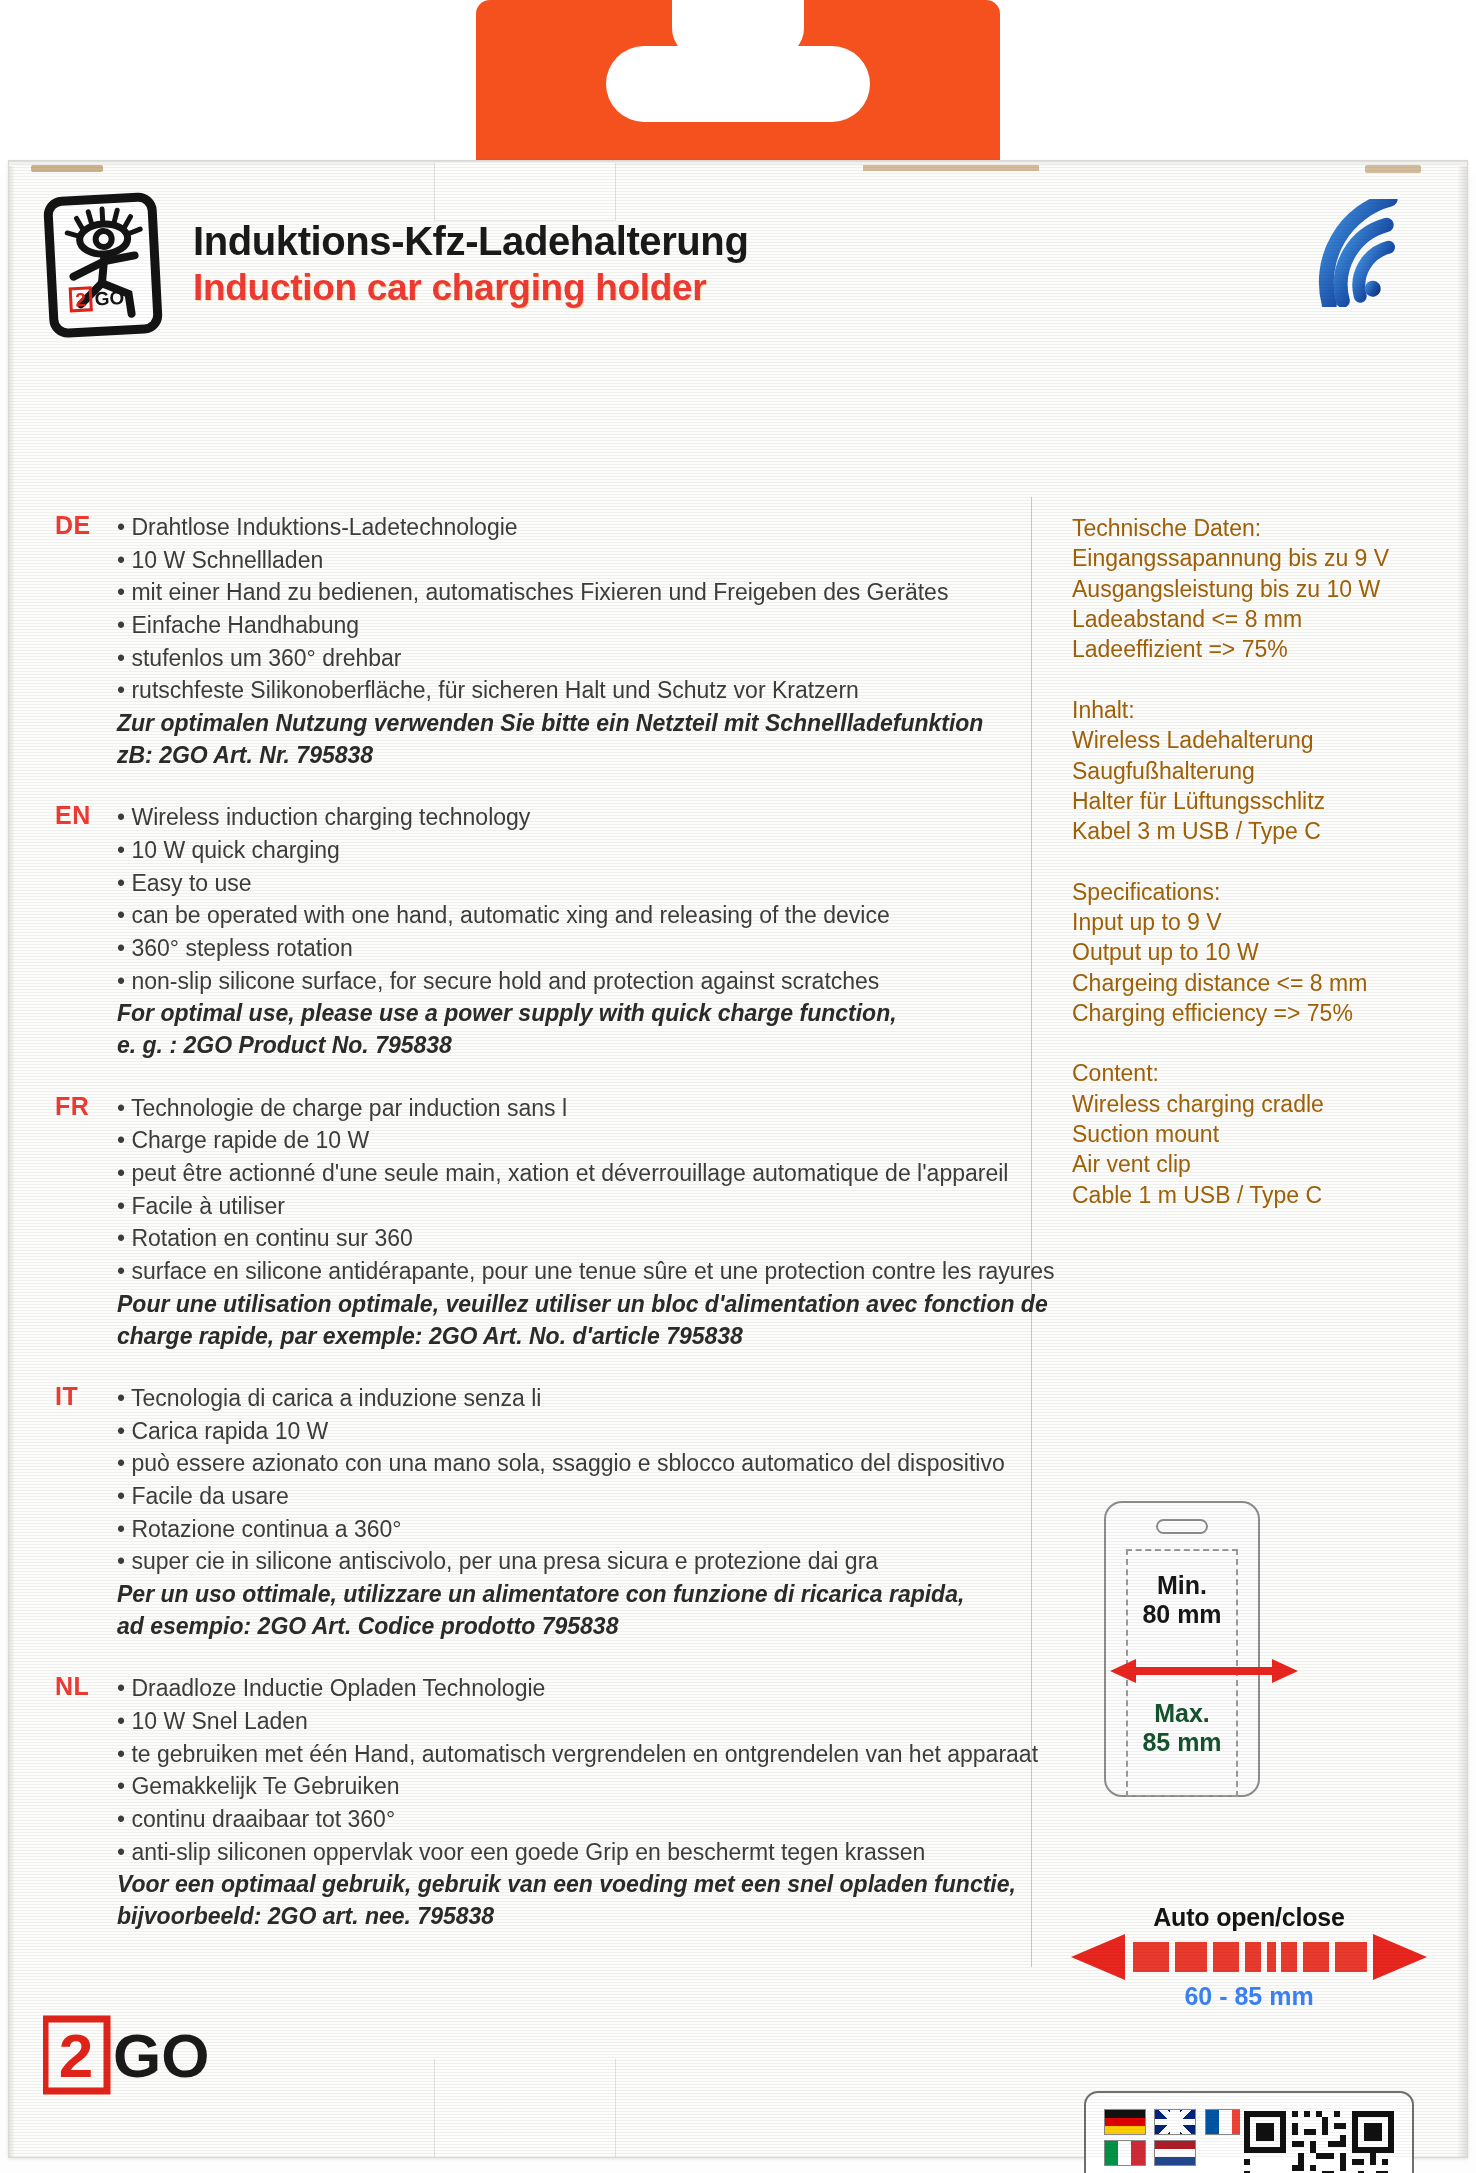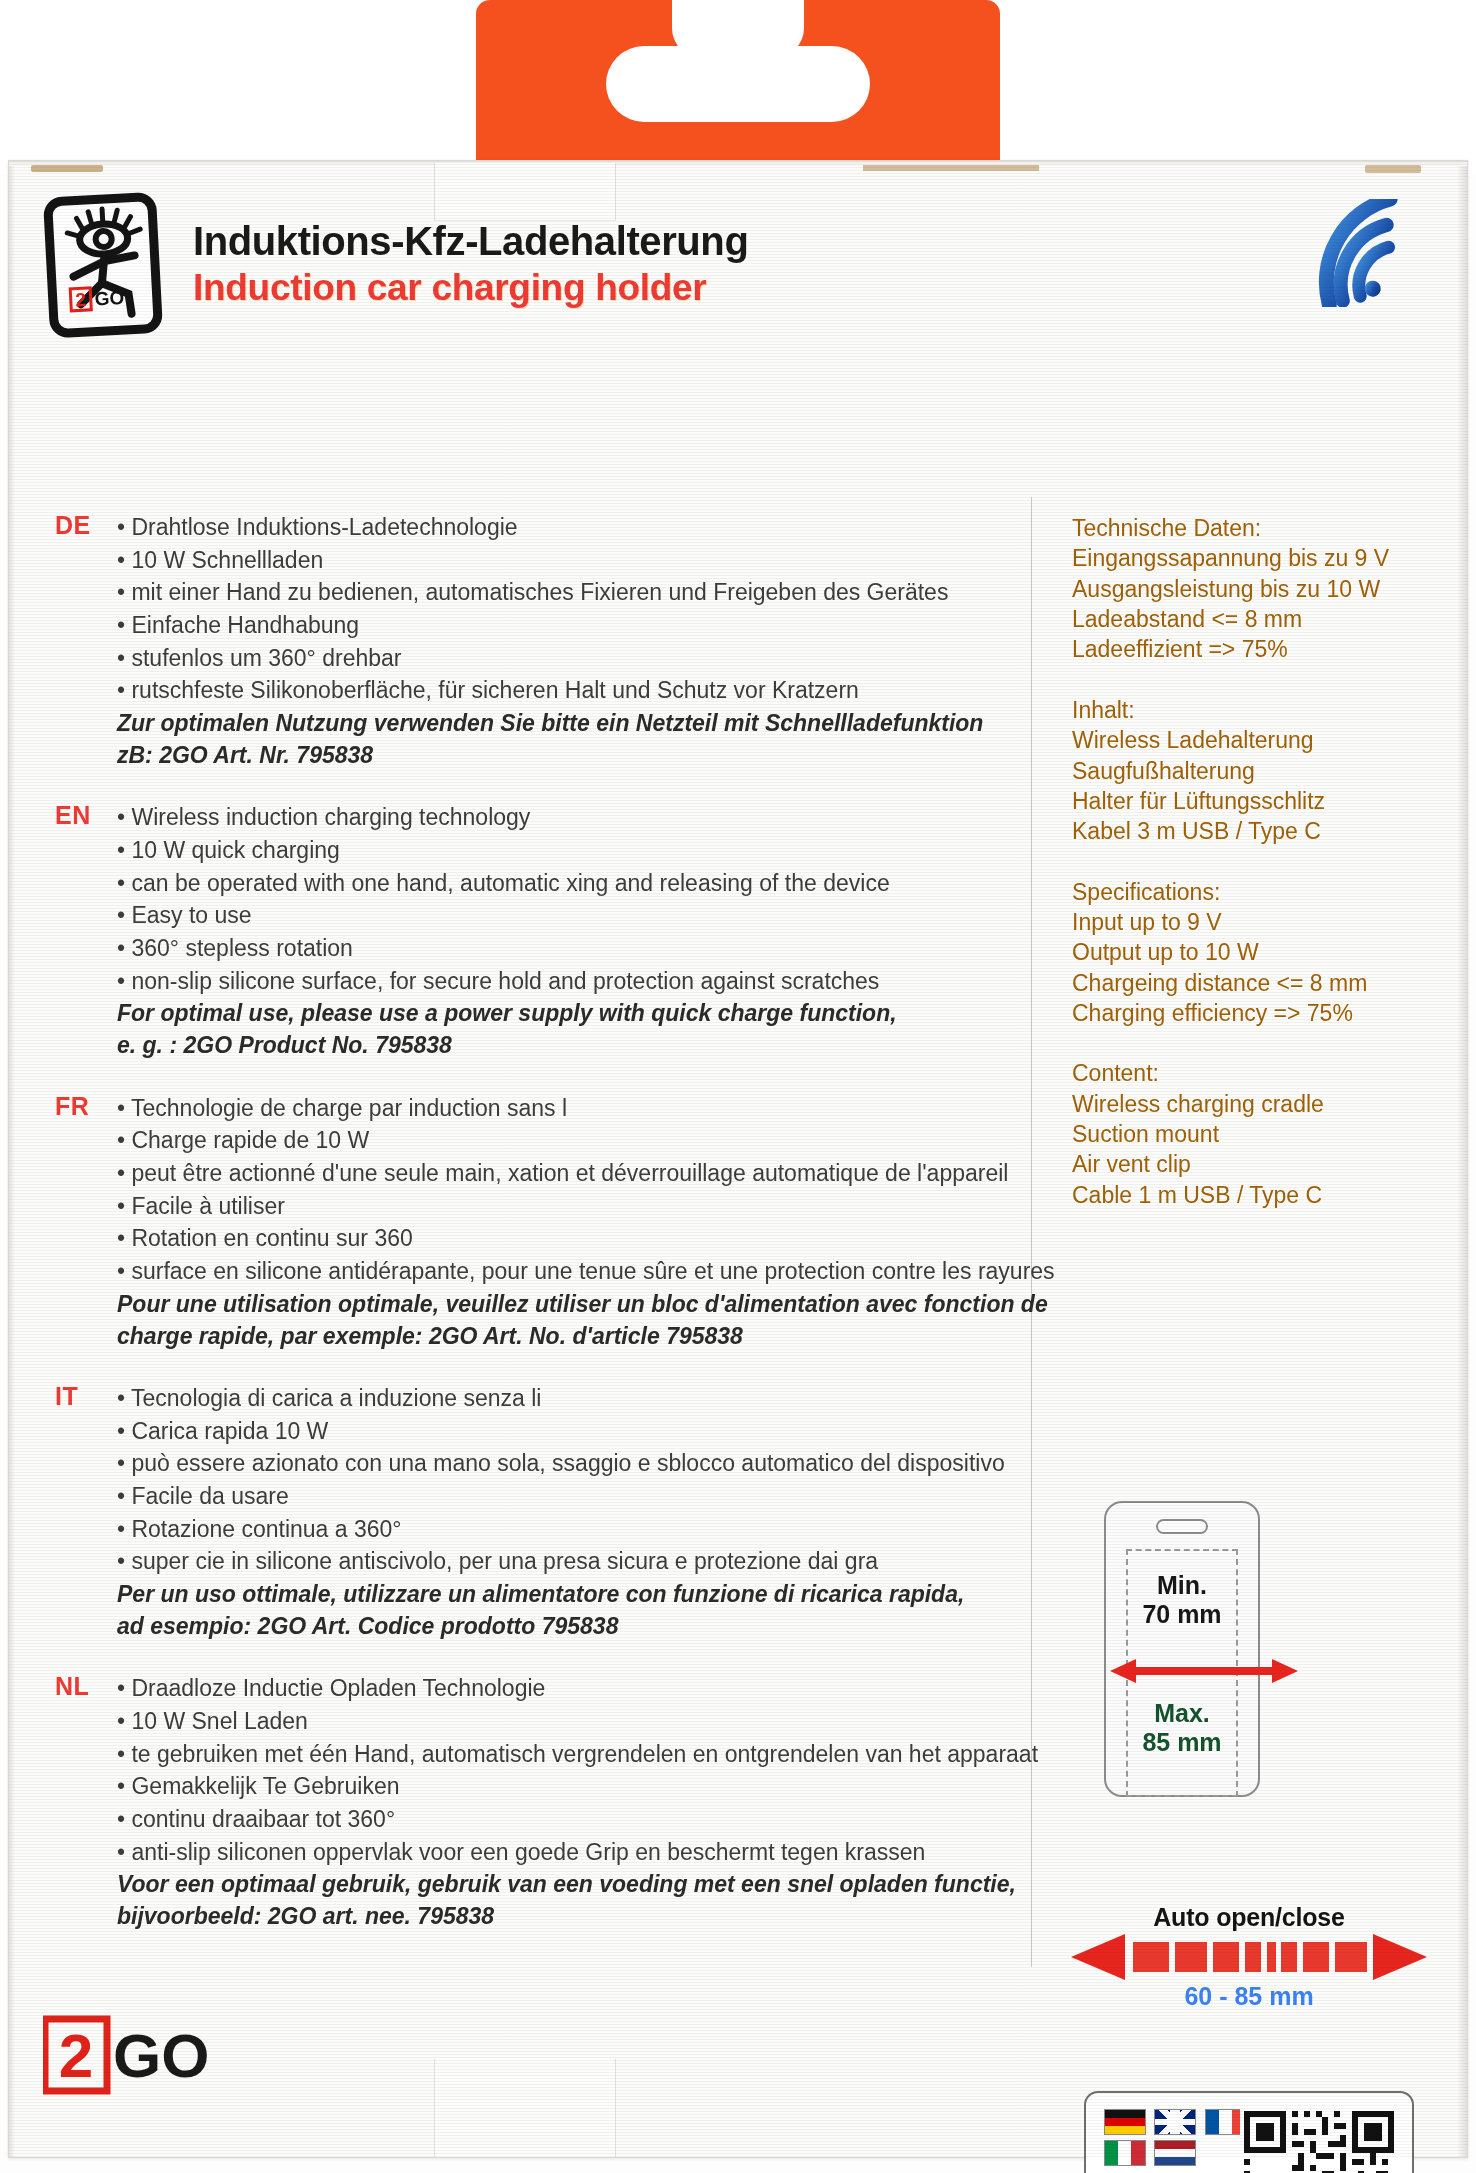--- a/index.html
+++ b/index.html
@@ -258,22 +258,22 @@
           <div class="italic-line">Zur optimalen Nutzung verwenden Sie bitte ein Netzteil mit Schnellladefunktion</div>
           <div class="italic-line">zB: 2GO Art. Nr. 795838</div>
         </div>
       </div>
 
       <div class="lang-block">
         <div class="lang-code">EN</div>
         <div class="lang-body">
           <div class="bullet-line">Wireless induction charging technology</div>
           <div class="bullet-line">10 W quick charging</div>
+          <div class="bullet-line">Easy to use</div>
           <div class="bullet-line">can be operated with one hand, automatic  xing and releasing of the device</div>
-          <div class="bullet-line">Easy to use</div>
           <div class="bullet-line">360° stepless rotation</div>
           <div class="bullet-line">non-slip silicone surface, for secure hold and protection against scratches</div>
           <div class="italic-line">For optimal use, please use a power supply with quick charge function,</div>
           <div class="italic-line">e. g. : 2GO Product No. 795838</div>
         </div>
       </div>
 
       <div class="lang-block">
         <div class="lang-code">FR</div>
         <div class="lang-body">
@@ -350,21 +350,21 @@
         <div class="tech-line">Air vent clip</div>
         <div class="tech-line">Cable 1 m USB / Type C</div>
       </div>
     </div>
 
     <div class="phone-diagram">
       <div class="phone-speaker"></div>
       <div class="phone-screen"></div>
       <div class="dim-min">
         <div>Min.</div>
-        <div>70 mm</div>
+        <div>80 mm</div>
       </div>
       <div class="dim-arrow">
         <svg viewBox="0 0 188 24" width="188" height="24">
           <polygon points="0,12 26,0 26,24" fill="#e8261f"></polygon>
           <polygon points="188,12 162,0 162,24" fill="#e8261f"></polygon>
           <rect x="24" y="8" width="140" height="8" fill="#e8261f"></rect>
         </svg>
       </div>
       <div class="dim-max">
         <div>Max.</div>

